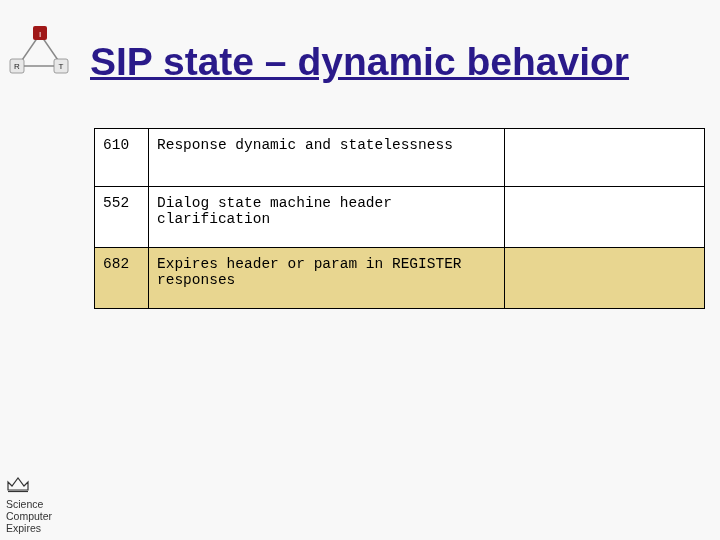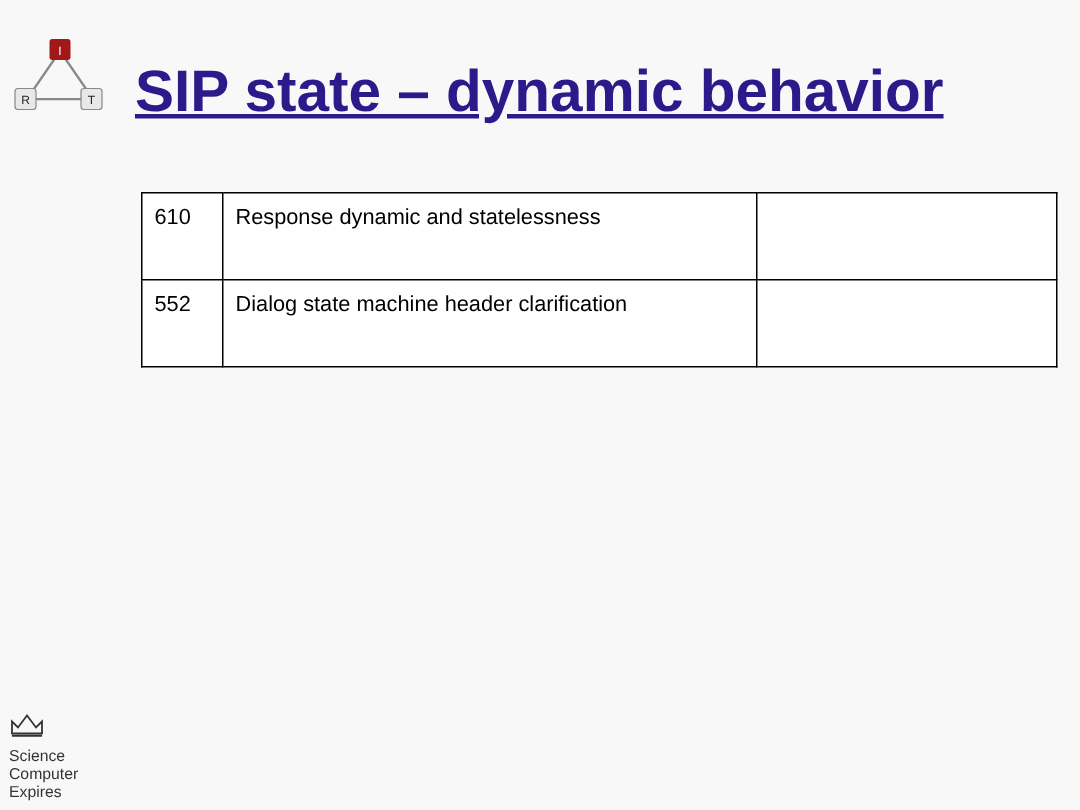--- a/index.html
+++ b/index.html
@@ -37,21 +37,21 @@
     top: 128px;
     width: 610px;
     border-collapse: collapse;
     table-layout: fixed;
   }
   .table td {
     border: 1px solid #000;
     padding: 8px 8px 20px 8px;
     vertical-align: top;
     font-size: 14.5px;
-    font-family: Liberation Sans, sans-serif;
+    font-family: Liberation Mono, monospace;
     color: #000;
     height: 58px;
   }
   .col-id { width: 54px; }
   .col-desc { width: 356px; }
   .col-note { width: 200px; }
   .row-white { background: #ffffff; }
   .row-yellow { background: #e8d690; }
   .footer-logo {
     position: absolute;
@@ -99,20 +99,25 @@
     <tr class="row-white">
       <td>610</td>
       <td>Response dynamic and statelessness</td>
       <td></td>
     </tr>
     <tr class="row-white">
       <td>552</td>
       <td>Dialog state machine header clarification</td>
       <td></td>
     </tr>
+    <tr class="row-yellow">
+      <td>682</td>
+      <td>Expires header or param in REGISTER responses</td>
+      <td></td>
+    </tr>
   </tbody>
 </table>
 
 <div class="footer-logo">
   <svg class="crown" viewBox="0 0 24 20">
     <path d="M2 16 L2 8 L6 12 L12 4 L18 12 L22 8 L22 16 Z" fill="none" stroke="#333" stroke-width="1.2"></path>
     <line x1="2" y1="17.5" x2="22" y2="17.5" stroke="#333" stroke-width="1.2"></line>
   </svg>
   <div>Science</div>
   <div>Computer</div>

